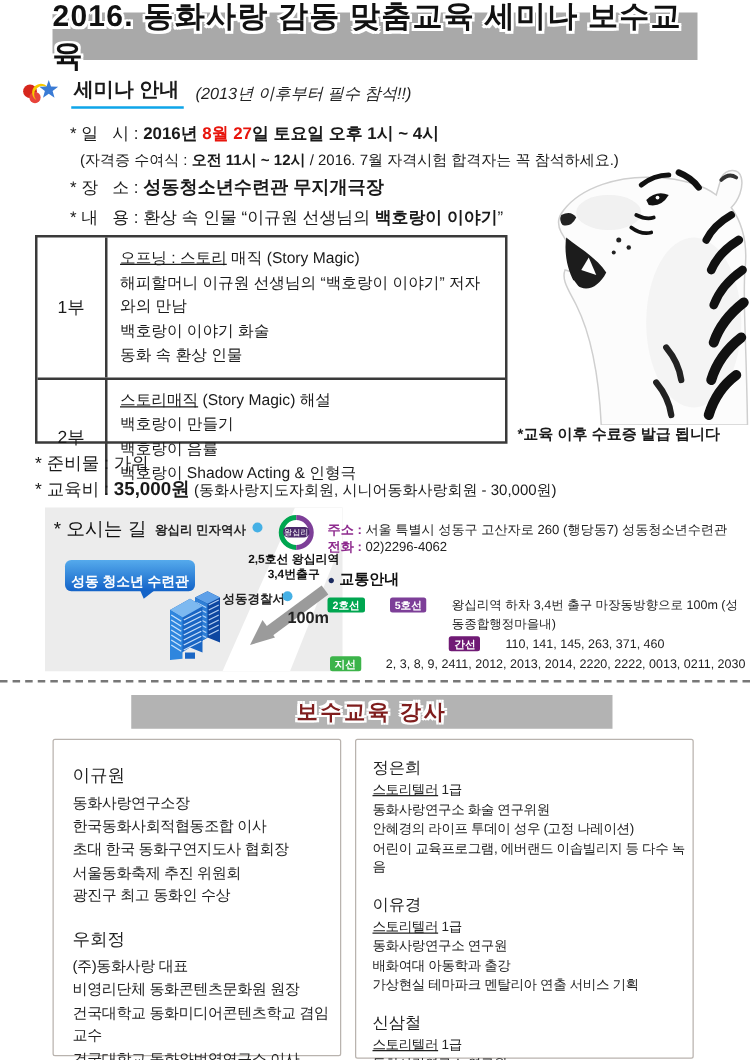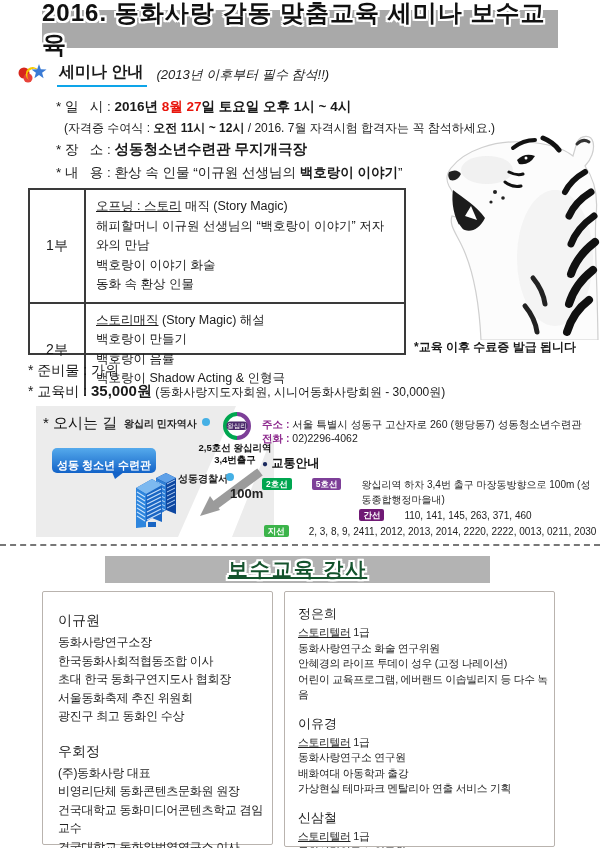--- a/index.html
+++ b/index.html
@@ -60,21 +60,21 @@
   .tr-head .blt{font-size:10px;color:#1b2a5e;}
   .tr-row{display:flex;align-items:flex-start;gap:20px;font-size:10px;line-height:15px;
           color:#222;margin-bottom:1px;justify-content:center;}
   .bus-badge{flex:none;display:inline-block;font-size:8.5px;font-weight:bold;color:#fff;
              padding:1px 4px;border-radius:2px;line-height:10px;margin-top:1px;}
   .bg-line2{background:#00a650;} .bg-line5{background:#7d3f98;}
   .bg-trunk{background:#701a75;margin-left:31px;} .bg-branch{background:#3cb44a;}
   .divider{position:absolute;left:0;top:544px;width:600px;border-top:2px dashed #777;}
   .sec2-bar{position:absolute;left:105px;top:556px;width:385px;height:27px;background:#b3b3b3;
             display:flex;align-items:center;justify-content:center;}
-  .sec2-bar span{font-size:20px;font-weight:bold;letter-spacing:2px;color:#14532d;text-decoration:underline;}
+  .sec2-bar span{font-size:17px;font-weight:bold;letter-spacing:2px;color:#7f1d1d;}
   .ibox{position:absolute;border:1.5px solid #b9b3ae;border-radius:2px;background:#fff;}
   .ibox-left{left:42px;top:591px;width:231px;height:254px;padding:20px 0 0 15px;box-sizing:border-box;}
   .ibox-right{left:284px;top:591px;width:271px;height:256px;padding:13px 0 0 13px;box-sizing:border-box;}
   .iname{font-size:14px;color:#222;margin-bottom:3px;}
   .iline{font-size:12px;line-height:18.5px;color:#222;letter-spacing:-0.3px;}
   .ibox-right .iname{font-size:13px;margin-bottom:2px;}
   .ibox-right .iline{font-size:10.8px;line-height:15.5px;letter-spacing:-0.3px;}
   .igap{height:17px;}
   .ibox-right .igap{height:12px;}
 </style>

